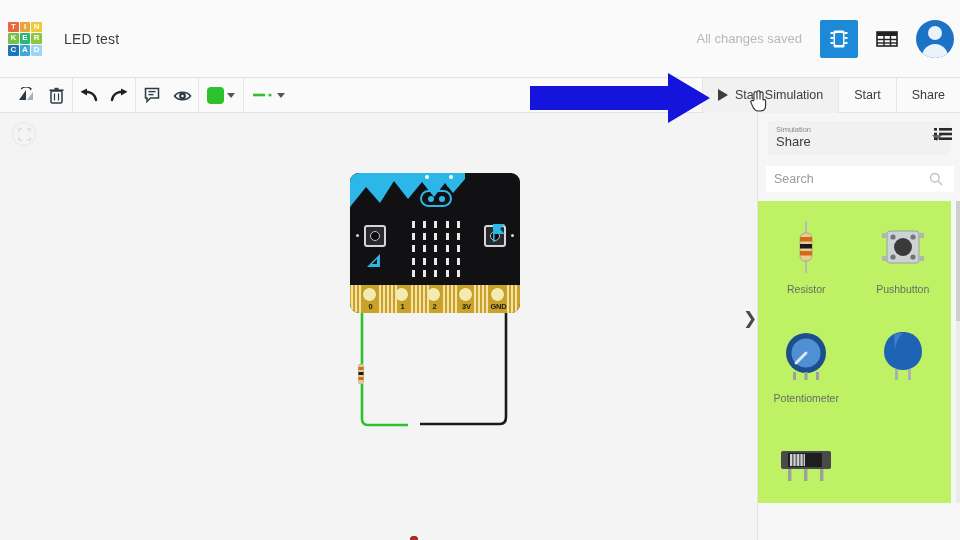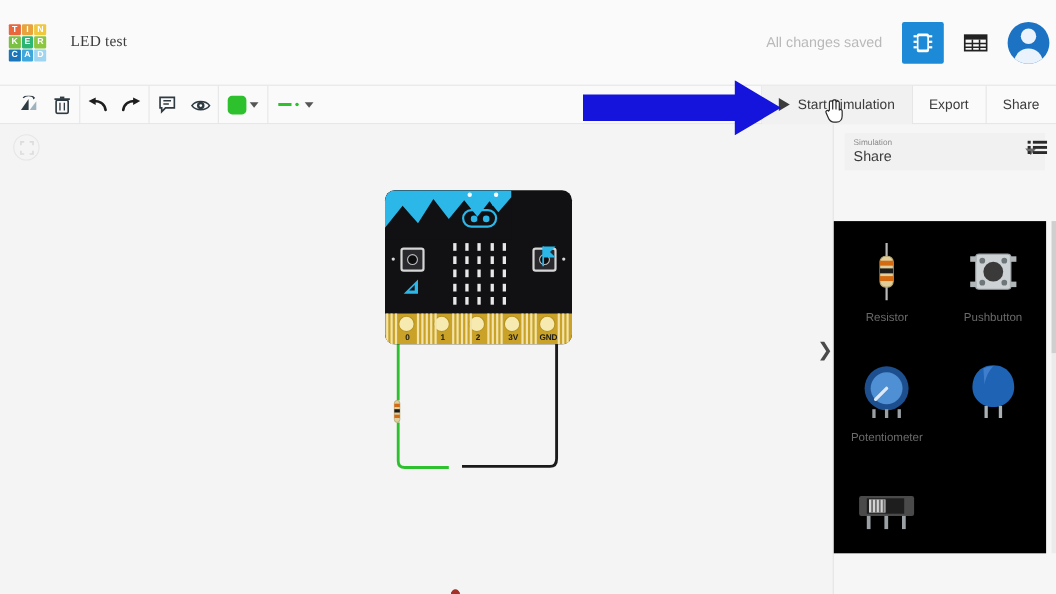--- a/index.html
+++ b/index.html
@@ -20,21 +20,21 @@
     margin-left: 8px; width: 34px; height: 34px;
     display: grid; grid-template-columns: repeat(3, 1fr); grid-template-rows: repeat(3, 1fr);
     gap: 1px;
   }
   .logo-cell {
     display: flex; align-items: center; justify-content: center;
     font-size: 8px; font-weight: bold; color: #fff; border-radius: 1px;
     line-height: 1;
   }
   .doc-title {
-    margin-left: 22px; font-size: 14px; color: #3c3c3c; letter-spacing: .2px; font-family: Liberation Serif, serif;
+    margin-left: 22px; font-size: 14px; color: #3c3c3c; letter-spacing: .2px;
   }
   .header-right {
     margin-left: auto; display: flex; align-items: center; gap: 10px; padding-right: 6px;
   }
   .saved-text { font-size: 13px; color: #b9b9b9; margin-right: 8px; }
   .hbtn {
     width: 38px; height: 38px; display: flex; align-items: center; justify-content: center;
     border-radius: 2px; cursor: pointer;
   }
   .hbtn.active { background: #1c8ad6; }
@@ -183,21 +183,21 @@
     position: absolute; left: 8px; top: 53px; width: 188px; height: 26px;
     background: #fff; display: flex; align-items: center; padding: 0 8px;
   }
   .search-row input {
     border: 0; outline: 0; font-size: 12.5px; color: #3c3c3c; width: 155px;
     font-family: "Liberation Sans", sans-serif; background: transparent;
   }
   .search-row input::placeholder { color: #9a9a9a; }
   .comp-grid {
     position: absolute; left: 0; top: 88px; width: 193px; height: 302px;
-    background: #000000; display: grid;
+    background: #bef264; display: grid;
     grid-template-columns: 1fr 1fr; grid-auto-rows: 109px;
     padding-top: 4px;
     text-align: right;
   }
   .comp-cell {
     display: flex; flex-direction: column; align-items: center; justify-content: flex-start;
     padding-top: 12px; cursor: pointer;
   }
   .comp-art { height: 60px; display: flex; align-items: center; justify-content: center; }
   .comp-name { font-size: 10.5px; color: #6a6a6a; margin-top: 6px; }
@@ -337,21 +337,21 @@
       <div class="caret-sm"></div>
     </div>
 
     <div class="toolbar-right">
       <div class="tsep"></div>
       <div class="tb-text-btn sim">
         <span class="play-tri"></span>
         <span>Start Simulation</span>
       </div>
       <div class="tsep"></div>
-      <div class="tb-text-btn">Export</div>
+      <div class="tb-text-btn">Start</div>
       <div class="tsep"></div>
       <div class="tb-text-btn">Share</div>
     </div>
   </div>
 
   <div class="canvas">
 
     <div class="fit-btn">
       <svg width="13" height="13" viewBox="0 0 13 13">
         <g fill="none" stroke="#dcdcdc" stroke-width="1.5">
@@ -519,20 +519,27 @@
           <rect x="0" y="1" width="3" height="2.6"></rect>
             <rect x="5" y="1" width="13" height="2.6"></rect>
           <rect x="0" y="5.7" width="3" height="2.6"></rect>
             <rect x="5" y="5.7" width="13" height="2.6"></rect>
           <rect x="0" y="10.4" width="3" height="2.6"></rect>
             <rect x="5" y="10.4" width="13" height="2.6"></rect>
         </g>
       </svg>
     </div>
 
+    <div class="search-row">
+      <input type="text" id="search-input" placeholder="Search" style="">
+      <svg width="14" height="14" viewBox="0 0 14 14">
+        <circle cx="5.8" cy="5.8" r="4.3" fill="none" stroke="#c2c2c2" stroke-width="1.5"></circle>
+        <line x1="9" y1="9" x2="13" y2="13" stroke="#c2c2c2" stroke-width="1.5"></line>
+      </svg>
+    </div>
 
     <div class="comp-grid" id="comp-grid">
         <div class="comp-cell">
           <div class="comp-art">
             <svg width="30" height="56" viewBox="0 0 30 56">
               <line x1="15" y1="2" x2="15" y2="54" stroke="#b9b9b9" stroke-width="2"></line>
               <rect x="9" y="14" width="12" height="28" rx="5" fill="#e0cf9b" stroke="#b9a772" stroke-width="1"></rect>
               <rect x="9" y="18" width="12" height="4.5" fill="#d46a12"></rect>
               <rect x="9" y="25" width="12" height="4.5" fill="#1b1b1b"></rect>
               <rect x="9" y="32" width="12" height="4.5" fill="#d46a12"></rect>

